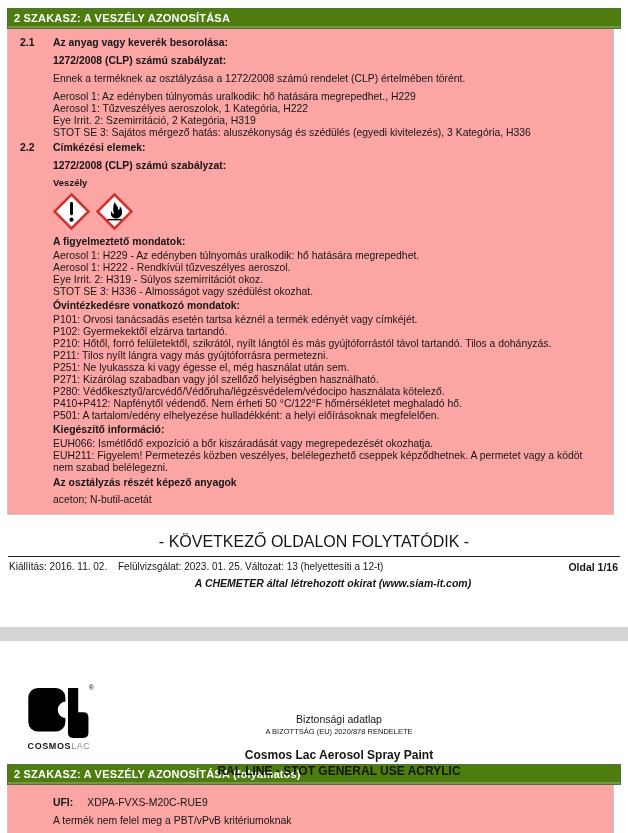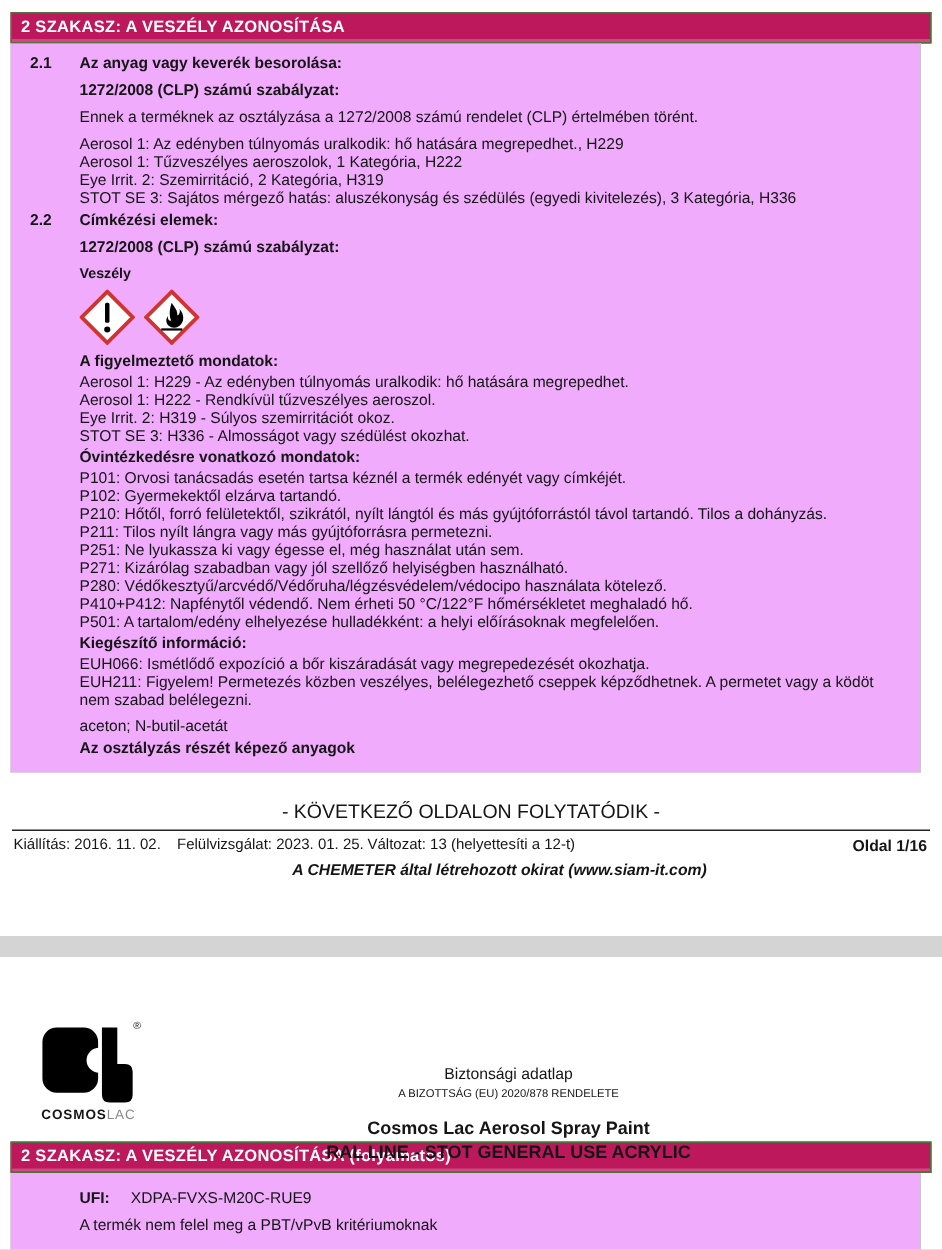--- a/index.html
+++ b/index.html
@@ -2,41 +2,41 @@
 <html><head>
 <meta charset="utf-8">
 <style>
   html,body{margin:0;padding:0;}
   body{
     width:628px;height:833px;background:#ffffff;position:relative;overflow:hidden;
     font-family:"Liberation Sans","DejaVu Sans",sans-serif;color:#151515;
     -webkit-font-smoothing:antialiased;
   }
   .sec-header{
-    margin:0 7px;background:#be185d;border:1px solid #55703f;color:#ffffff;
+    margin:0 7px;background:#4d7c0f;border:1px solid #55703f;color:#ffffff;
     font-weight:bold;font-size:11px;padding:3px 6px 4px;letter-spacing:.2px;
     box-shadow:inset 0 -2px 0 rgba(255,255,255,.22);
   }
   .page1{padding-top:8px;}
   .content-box{
-    margin:0 14px 0 7px;border:1px solid #c9c9c9;border-top:none;background:#f0abfc;
+    margin:0 14px 0 7px;border:1px solid #c9c9c9;border-top:none;background:#fca5a5;
     padding:6px 10px 8px 12px;font-size:10.4px;line-height:12px;
   }
   .content-box.p2{border-bottom:none;padding-bottom:0;height:70px;}
   .row{display:flex;}
   .num{width:33px;font-weight:bold;flex:0 0 33px;}
   .rb{flex:1;}
   .b{font-weight:bold;}
   .mt2{margin-top:2px;}.mt3{margin-top:3px;justify-content:center;}
   .mt5{margin-top:5px;}.mt6{margin-top:6px;}
   .signal{font-size:9.5px;font-weight:bold;}
   .pictos{display:flex;gap:6px;margin-top:4px;}
   .picto{width:37px;height:37px;}
   .list div{margin:0;}
-  .cont-note{text-align:center;font-size:13px;margin-top:18px;}
+  .cont-note{text-align:center;font-size:16px;margin-top:18px;}
   .footer-rule{border-top:1px solid #222;margin:5px 8px 0;}
   .footer-row{position:relative;height:13px;font-size:10px;margin-top:4px;}
   .footer-row .f1{position:absolute;left:9px;}
   .footer-row .f2{position:absolute;left:118px;}
   .footer-row .f3{position:absolute;left:245px;}
   .footer-row .f4{position:absolute;right:10px;font-weight:bold;font-size:10.5px;}
   .credit{text-align:center;font-weight:bold;font-style:italic;font-size:10.5px;margin-top:3px;margin-left:38px;}
   .page-sep{height:14px;background:#d4d4d4;margin-top:38px;}
   .p2head{position:relative;margin-top:45px;height:78px;}
   .logo{position:absolute;left:20px;top:0;width:78px;text-align:center;}
@@ -149,27 +149,27 @@
       <span class="rb b">Kiegészítő információ:</span>
     </div>
     <div class="row mt2">
       <span class="num"></span>
       <div class="rb list">
           <div>EUH066: Ismétlődő expozíció a bőr kiszáradását vagy megrepedezését okozhatja.</div>
           <div>EUH211: Figyelem! Permetezés közben veszélyes, belélegezhető cseppek képződhetnek. A permetet vagy a ködöt nem szabad belélegezni.</div>
         </div>
     </div>
 
+    <div class="row mt3">
+      <span class="num"></span>
+      <span class="rb b">Az osztályzás részét képező anyagok</span>
+    </div>
     <div class="row mt5">
       <span class="num"></span>
       <span class="rb">aceton; N-butil-acetát</span>
-    </div>
-    <div class="row mt3">
-      <span class="num"></span>
-      <span class="rb b">Az osztályzás részét képező anyagok</span>
     </div>
   </div>
 
   <div class="cont-note">- KÖVETKEZŐ OLDALON FOLYTATÓDIK -</div>
 
   <div class="footer-rule"></div>
 
   <div class="footer-row">
     <span class="f1">Kiállítás: 2016. 11. 02.</span>
     <span class="f2">Felülvizsgálat: 2023. 01. 25.</span>

